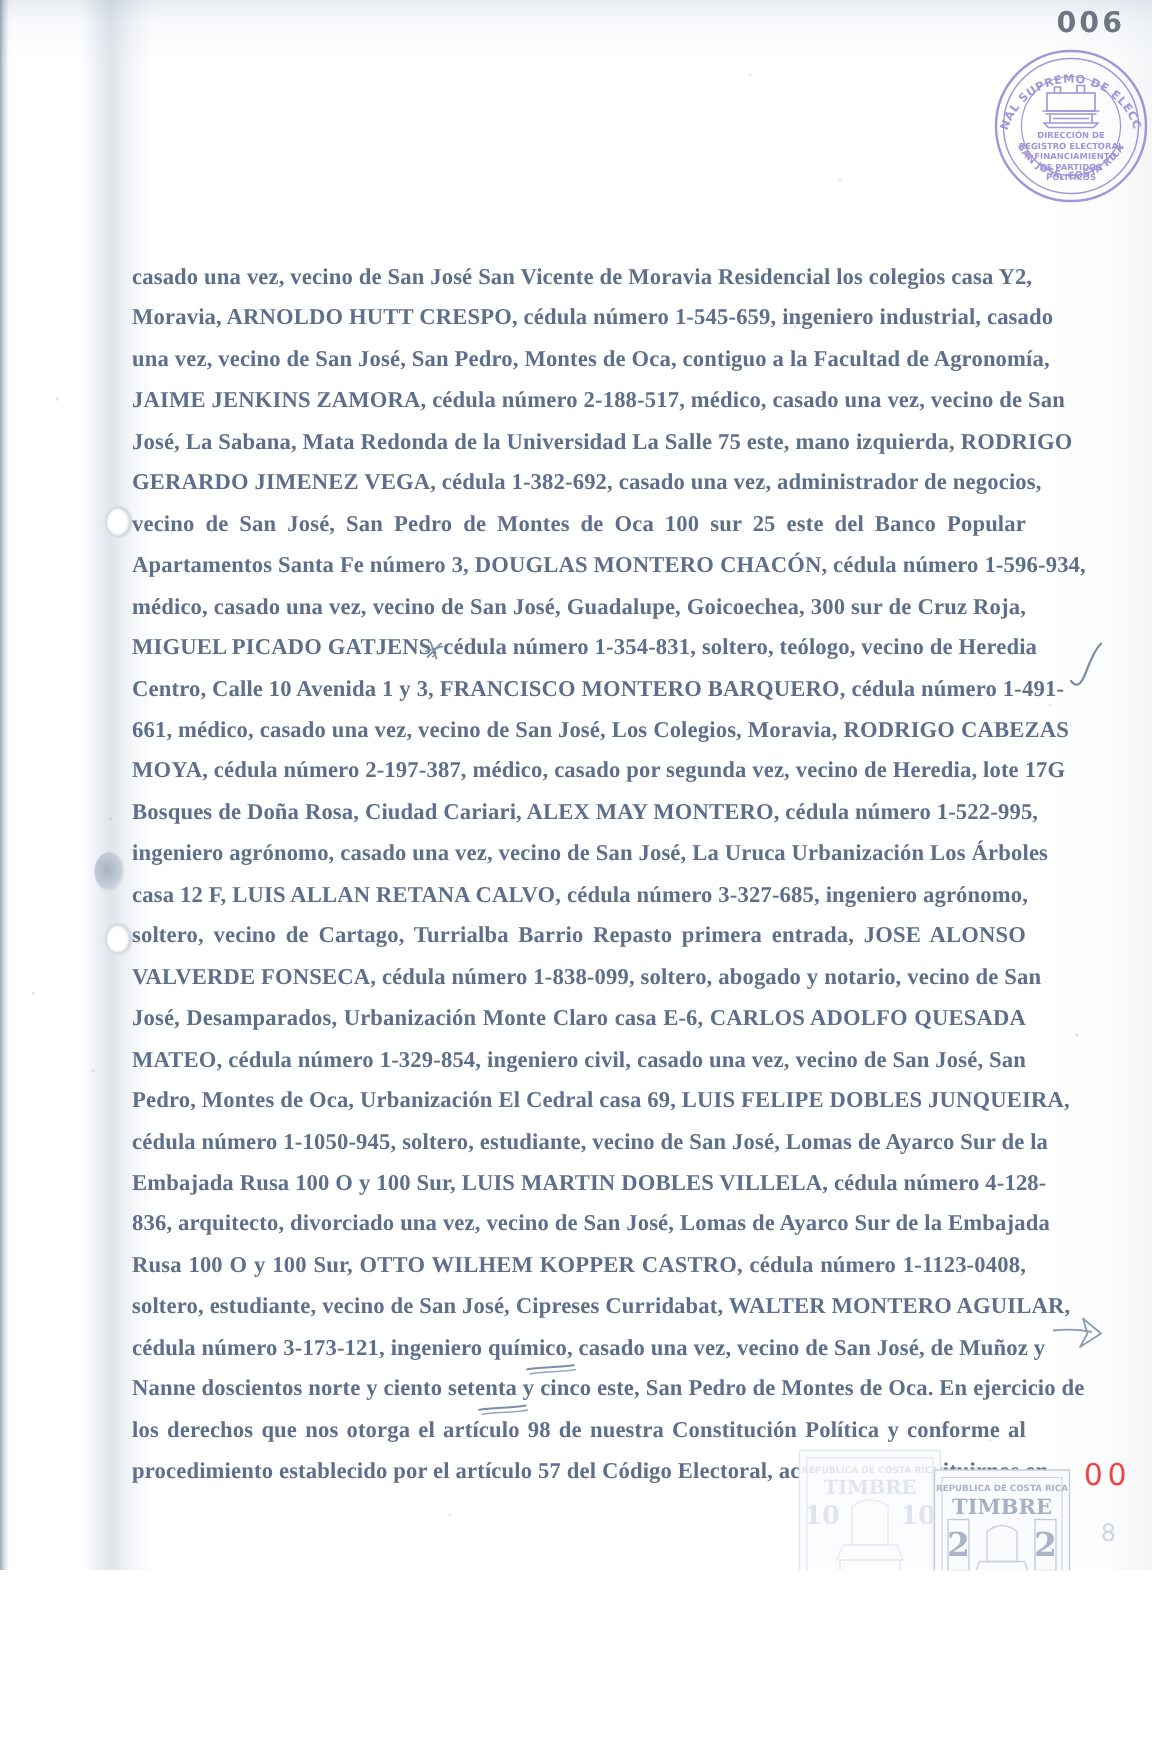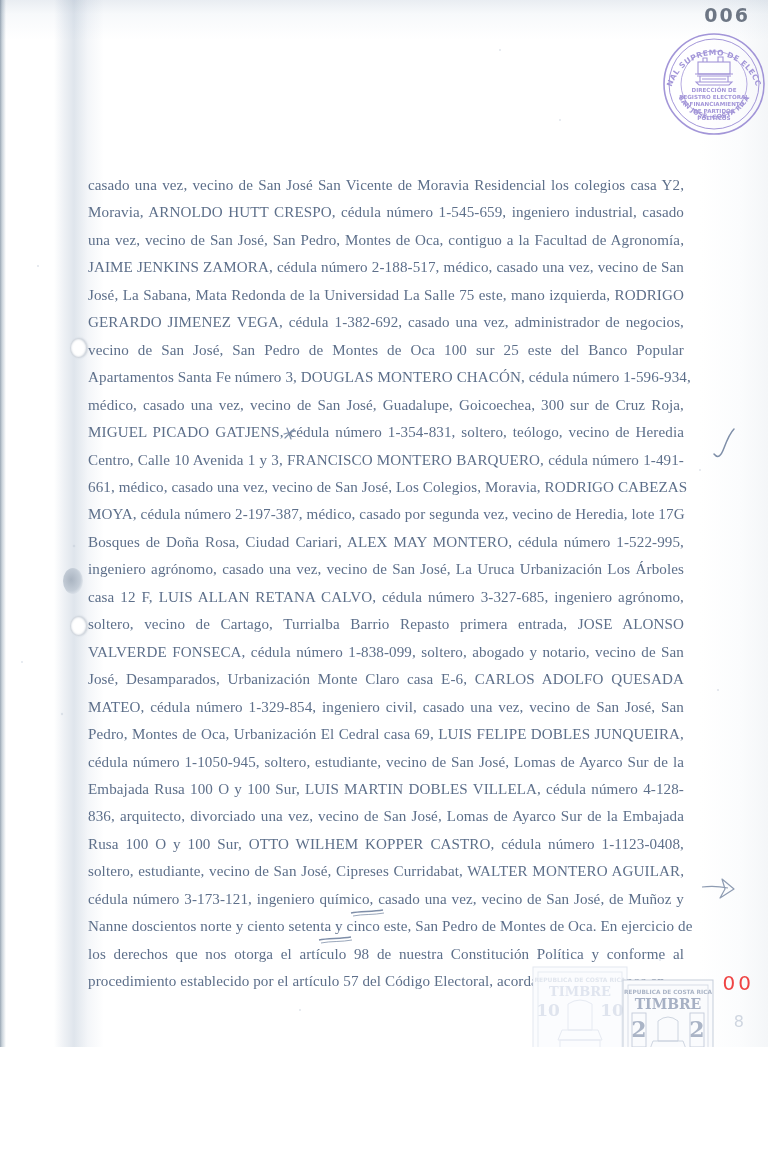--- a/index.html
+++ b/index.html
@@ -60,20 +60,21 @@
     text-align: justify;
     text-justify: inter-word;
     letter-spacing: .1px;
     white-space: pre-wrap;
   }
   .doc-line {
     display: block;
     text-align: justify;
     text-align-last: justify;
     white-space: pre;
+    font-weight: bold;
   }
   .doc-line.last {
     text-align-last: left;
   }
 
   
   .page-number {
     position: absolute;
     right: 18px;
     top: 4px;

